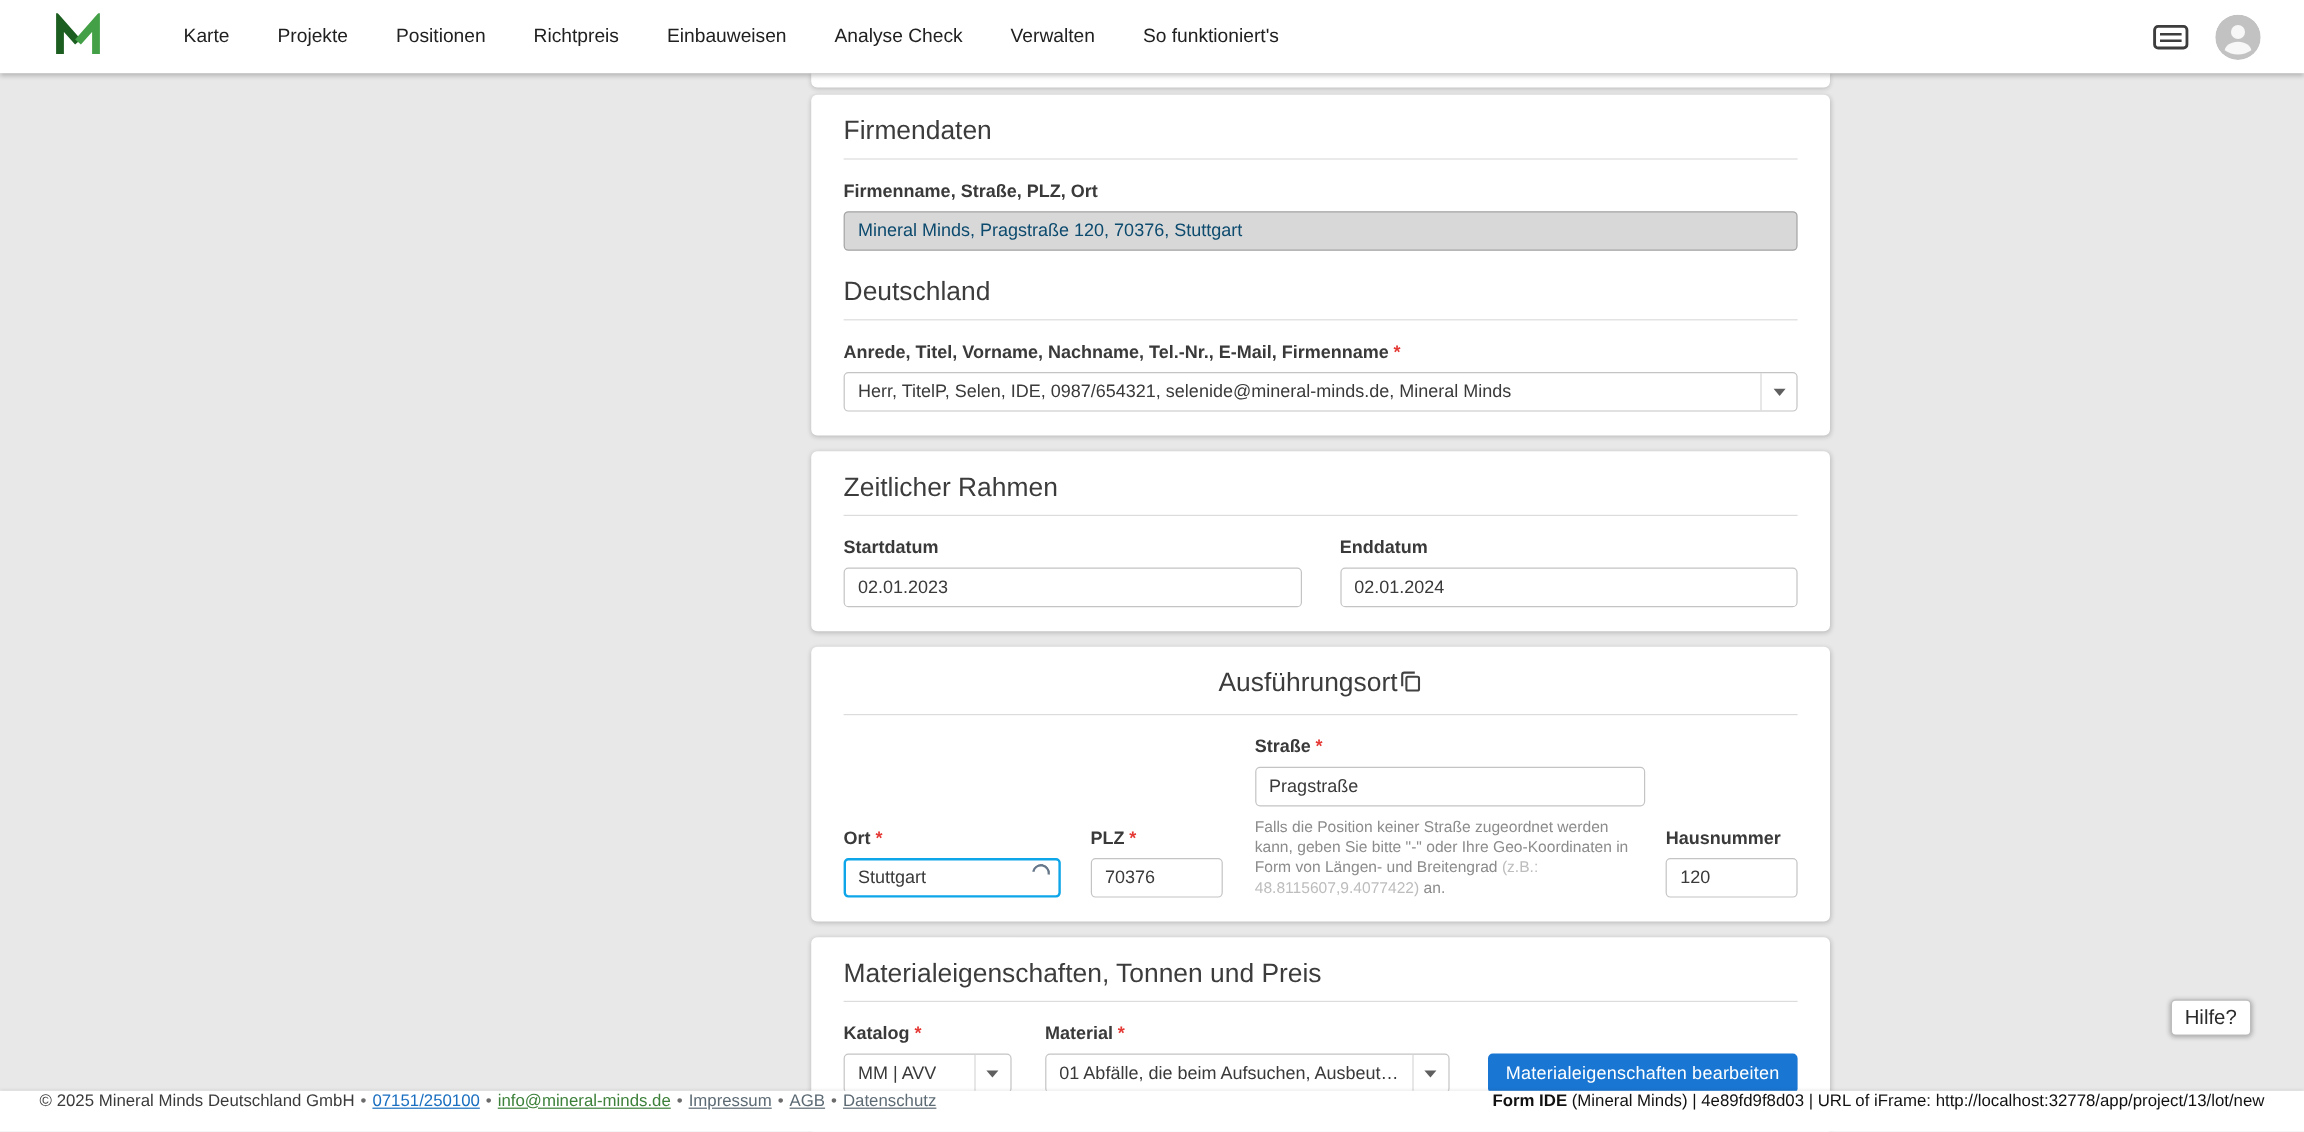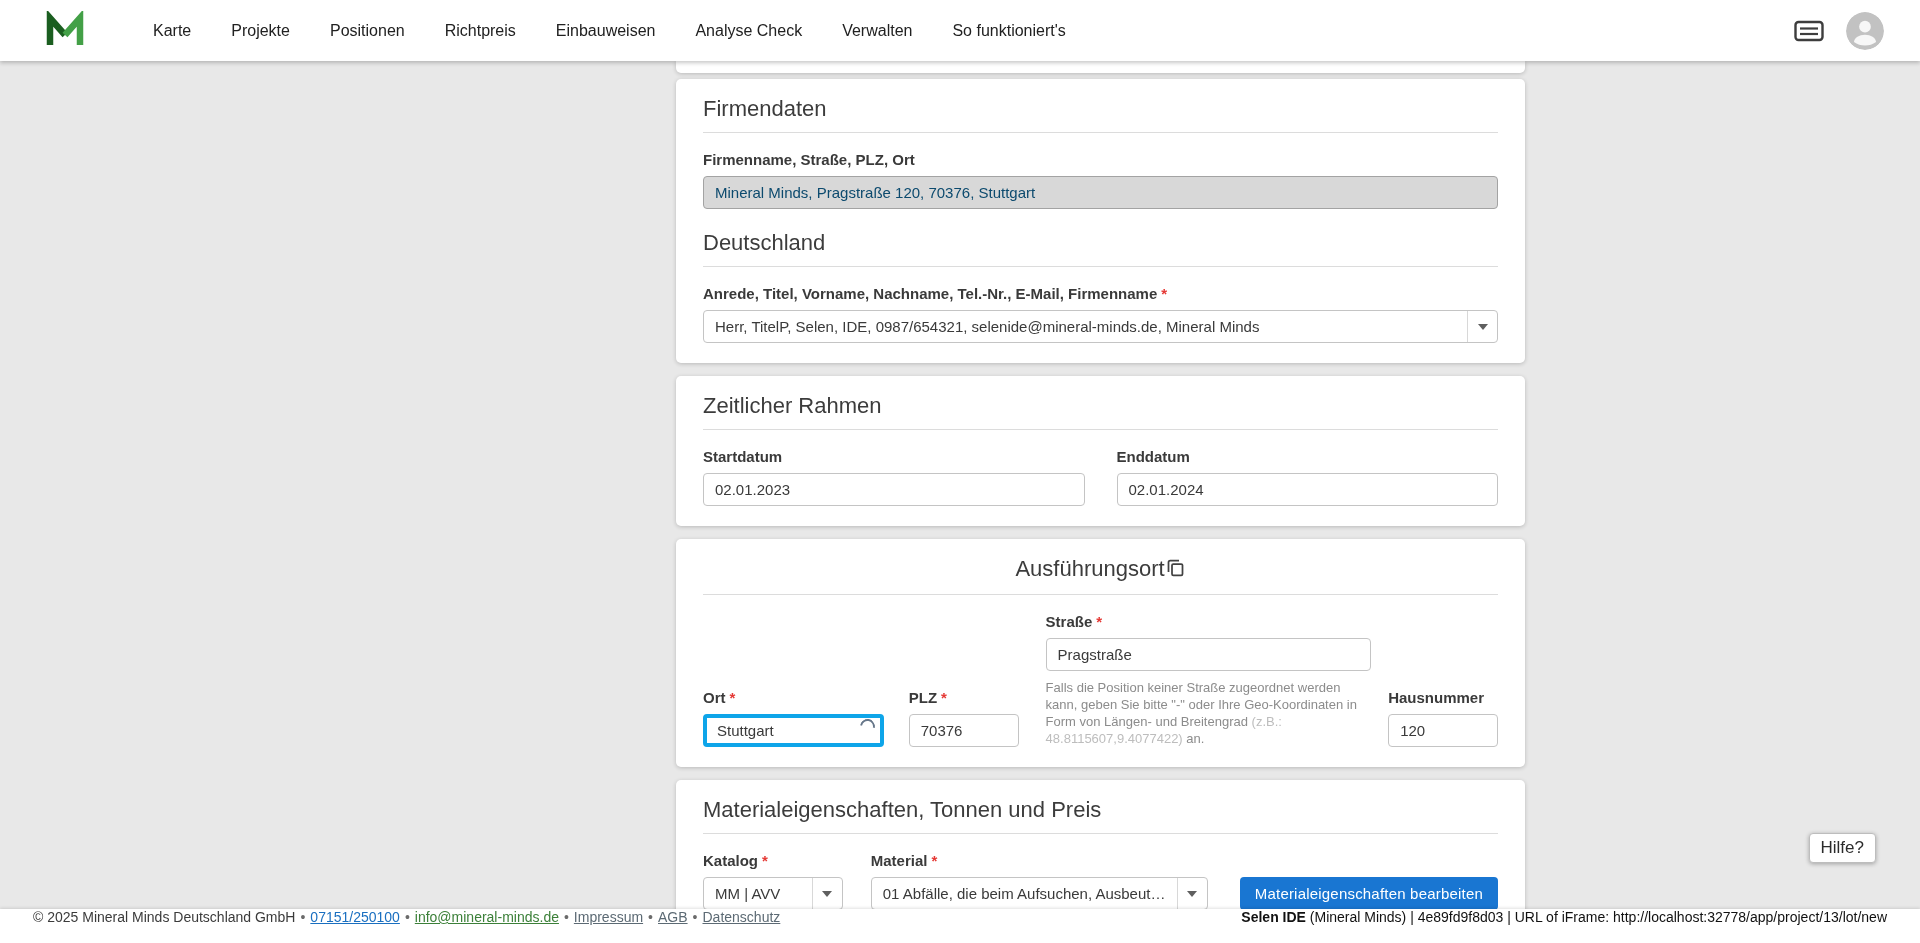--- a/index.html
+++ b/index.html
@@ -60,21 +60,21 @@
   
   .grid-2 { display:grid; grid-template-columns:1fr 1fr; column-gap:32px; }
 
   
   .ort-row { display:flex; align-items:flex-end; }
   .f-ort { width:181px; margin-right:25px; }
   .f-plz { width:110px; margin-right:27px; }
   .f-str { width:326px; margin-right:17px; }
   .f-haus { width:110px; }
   .input-wrap { position:relative; }
-  .input-focused { border:4px solid #0ea5e9; padding:0 10px; }
+  .input-focused { border:2px solid #0ea5e9; padding:0 10px; }
   .spinner {
     position:absolute; right:9px; top:50%; margin-top:-8px; width:15px; height:15px;
     border:2px solid transparent; border-top-color:#67778a; border-right-color:#67778a;
     border-radius:50%; transform:rotate(-35deg);
   }
   .hint { margin-top:8px; font-size:13px; line-height:17px; color:#8c8c8c; }
   .hint-light { color:#bdbdbd; }
 
   
   .mat-row { display:flex; align-items:flex-end; }
@@ -273,15 +273,15 @@
     <span class="sep">•</span>
     <a class="flink flink-green">info@mineral-minds.de</a>
     <span class="sep">•</span>
     <a class="flink flink-gray">Impressum</a>
     <span class="sep">•</span>
     <a class="flink flink-gray">AGB</a>
     <span class="sep">•</span>
     <a class="flink flink-gray">Datenschutz</a>
   </div>
   <div class="footer-right">
-    <span class="fr-bold">Selen IDE</span><span> (Mineral Minds) | 4e89fd9f8d03 | URL of iFrame: http://localhost:32778/app/project/13/lot/new</span>
+    <span class="fr-bold">Form IDE</span><span> (Mineral Minds) | 4e89fd9f8d03 | URL of iFrame: http://localhost:32778/app/project/13/lot/new</span>
   </div>
 </footer>
 
 </body></html>

